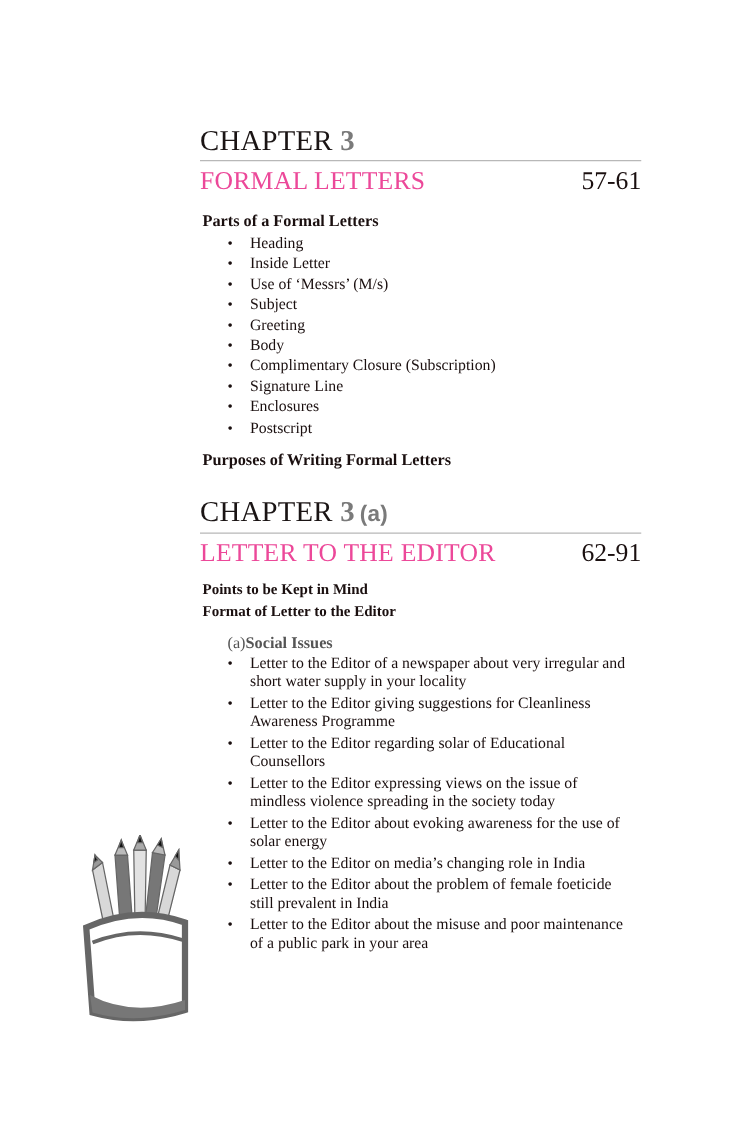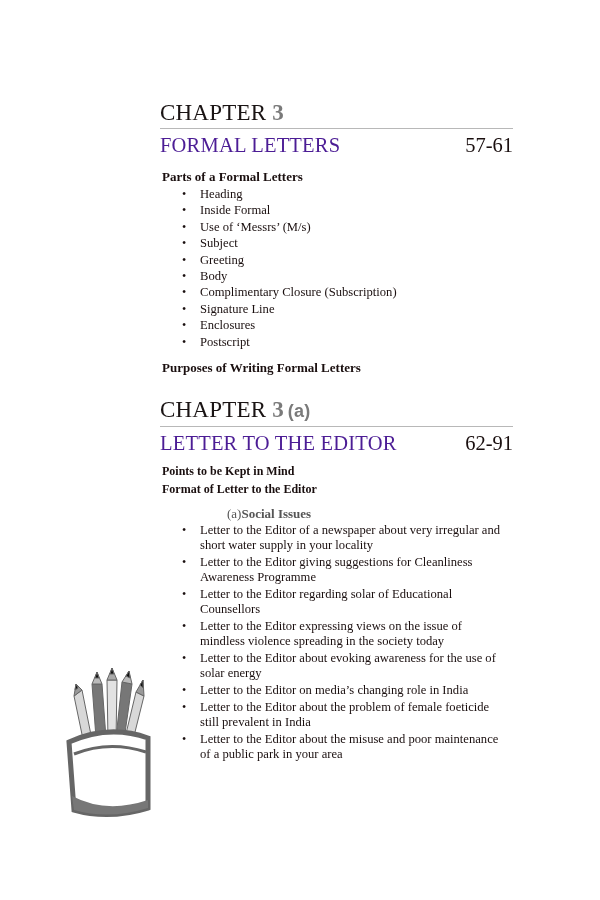--- a/index.html
+++ b/index.html
@@ -5,30 +5,30 @@
     html, body { margin: 0; padding: 0; background: #ffffff; }
     body { width: 600px; height: 900px; position: relative; overflow: hidden;
            font-family: "Liberation Serif", "DejaVu Serif", serif; color: #1a0f0f; }
     .page { position: absolute; left: 0; top: 0; width: 600px; height: 832px; }
     .chapter-head { position: absolute; left: 160px; width: 353px; }
     .chapter-label { font-size: 23px; letter-spacing: 0.2px; line-height: 26px; color: #1a1414; }
     .chapter-num { color: #7a7a7a; font-weight: bold; }
     .chapter-suffix { color: #7a7a7a; font-weight: bold; font-size: 18px; font-family: "Liberation Sans", sans-serif; margin-left: 4px; }
     .rule { height: 0; border-top: 1px solid #b8b8b8; margin-top: 2px; }
     .title-row { display: flex; justify-content: space-between; align-items: baseline; margin-top: 5px; }
-    .title { font-size: 20.5px; letter-spacing: 0.2px; color: #4c1d95; text-align: center; }
+    .title { font-size: 20.5px; letter-spacing: 0.2px; color: #ec4899; text-align: center; }
     .pages { font-size: 20.5px; color: #1a0f0f; }
     .sub { position: absolute; left: 162px; font-weight: bold; font-size: 13px; color: #1a0f0f; }
     ul.bullets { position: absolute; margin: 0; padding: 0; list-style: none; }
     ul.bullets li { position: relative; font-size: 12.6px; line-height: 16.4px; padding-left: 18px; color: #1a0f0f; font-family: Liberation Serif, serif; }
     ul.bullets li::before { content: "\2022"; position: absolute; left: 0; top: 0; font-size: 12px; color: #1a0f0f; }
     ul.list1 { left: 182px; top: 186px; }
     ul.list2 { left: 182px; top: 523px; }
     ul.list2 li { line-height: 15.2px; margin-bottom: 1.6px; }
-    .social { position: absolute; left: 182px; top: 506px; font-size: 13px; color: #555; margin-left: 45px; }
+    .social { position: absolute; left: 182px; top: 506px; font-size: 13px; color: #555; }
     .social b { color: #555; }
     .cup { position: absolute; left: 66px; top: 668px; width: 86px; height: 150px; }
   </style>
 </head>
 <body>
 
 <div class="page">
 
   <div class="chapter-head" style="top:100px;">
     <div class="chapter-label">
@@ -38,21 +38,21 @@
     <div class="rule"></div>
     <div class="title-row">
       <span class="title">FORMAL LETTERS</span>
       <span class="pages">57-61</span>
     </div>
   </div>
 
   <div class="sub" style="top:169px;">Parts of a Formal Letters</div>
   <ul class="bullets list1">
     <li>Heading</li>
-    <li>Inside Formal</li>
+    <li>Inside Letter</li>
     <li>Use of ‘Messrs’ (M/s)</li>
     <li>Subject</li>
     <li>Greeting</li>
     <li>Body</li>
     <li>Complimentary Closure (Subscription)</li>
     <li>Signature Line</li>
     <li>Enclosures</li>
     <li>Postscript</li>
   </ul>
   <div class="sub" style="top:360px;">Purposes of Writing Formal Letters</div>

